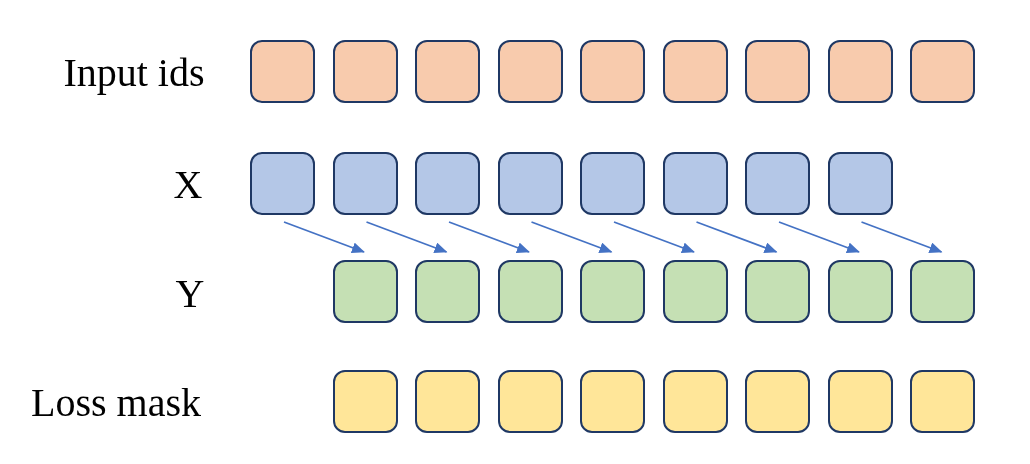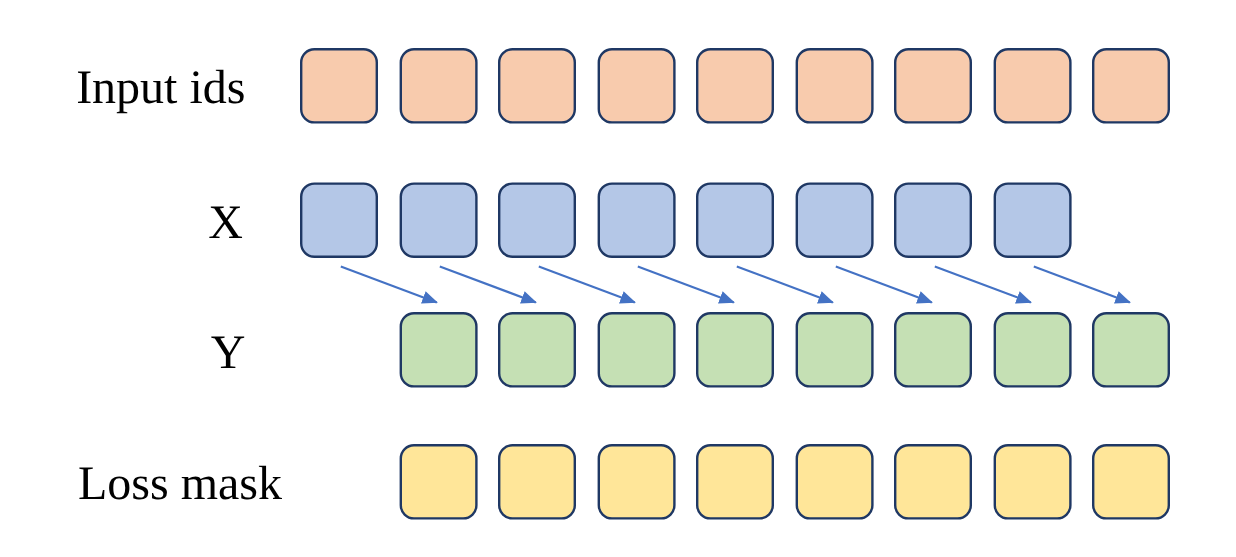--- a/index.html
+++ b/index.html
@@ -20,21 +20,21 @@
     position: absolute;
     transform: translate(-50%, -50%);
     font-size: 40px;
     line-height: 1;
     color: #000000;
     white-space: nowrap;
   }
   .label-input-ids { left: 134px; top: 73px; }
   .label-x         { left: 188px; top: 185px; }
   .label-y         { left: 190px; top: 294px; }
-  .label-loss-mask { left: 116px; top: 403px; margin-left: 34px; }
+  .label-loss-mask { left: 116px; top: 403px; }
 
   .token-square {
     position: absolute;
     width: 65px;
     height: 63px;
     box-sizing: border-box;
     border-radius: 12px;
     border: 2.5px solid #1F3864;
   }
   #arrows-layer {

